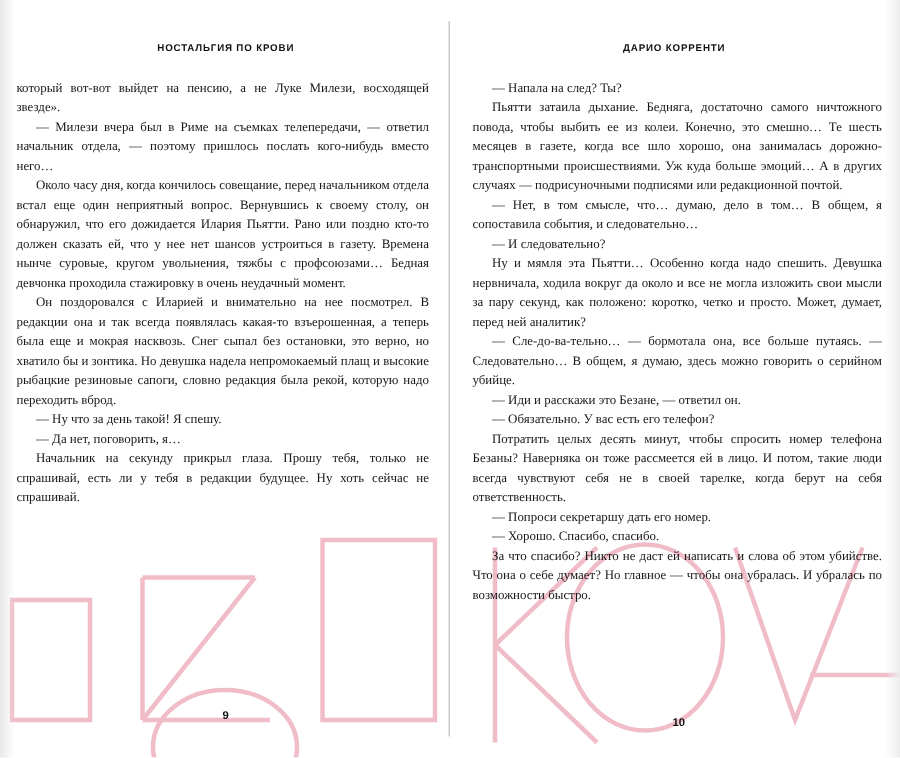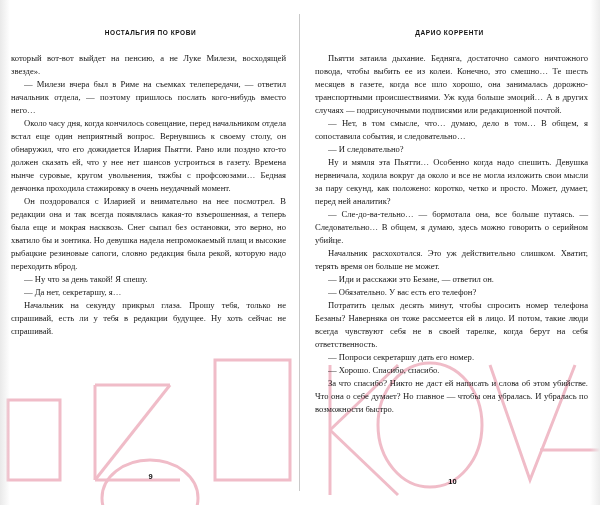--- a/index.html
+++ b/index.html
@@ -154,35 +154,35 @@
   <div class="gutter"></div>
 
   <div class="page page-left">
     <div class="running-head">НОСТАЛЬГИЯ ПО КРОВИ</div>
     <div class="body-col">
       <p class="para noindent">который вот-вот выйдет на пенсию, а не Луке Милези, восходящей звезде».</p>
       <p class="para dialog">— Милези вчера был в Риме на съемках телепередачи, — ответил начальник отдела, — поэтому пришлось послать кого-нибудь вместо него…</p>
       <p class="para">Около часу дня, когда кончилось совещание, перед начальником отдела встал еще один неприятный вопрос. Вернувшись к своему столу, он обнаружил, что его дожидается Илария Пьятти. Рано или поздно кто-то должен сказать ей, что у нее нет шансов устроиться в газету. Времена нынче суровые, кругом увольнения, тяжбы с профсоюзами… Бедная девчонка проходила стажировку в очень неудачный момент.</p>
       <p class="para">Он поздоровался с Иларией и внимательно на нее посмотрел. В редакции она и так всегда появлялась какая-то взъерошенная, а теперь была еще и мокрая насквозь. Снег сыпал без остановки, это верно, но хватило бы и зонтика. Но девушка надела непромокаемый плащ и высокие рыбацкие резиновые сапоги, словно редакция была рекой, которую надо переходить вброд.</p>
       <p class="para dialog">— Ну что за день такой! Я спешу.</p>
-      <p class="para dialog">— Да нет, секретаршу, я…</p>
+      <p class="para dialog">— Да нет, поговорить, я…</p>
       <p class="para">Начальник на секунду прикрыл глаза. Прошу тебя, только не спрашивай, есть ли у тебя в редакции будущее. Ну хоть сейчас не спрашивай.</p>
     </div>
   </div>
   <div class="folio folio-left">9</div>
 
   <div class="page page-right">
     <div class="running-head">ДАРИО КОРРЕНТИ</div>
     <div class="body-col">
+      <p class="para dialog">— Напала на след? Ты?</p>
       <p class="para">Пьятти затаила дыхание. Бедняга, достаточно самого ничтожного повода, чтобы выбить ее из колеи. Конечно, это смешно… Те шесть месяцев в газете, когда все шло хорошо, она занималась дорожно-транспортными происшествиями. Уж куда больше эмоций… А в других случаях — подрисуночными подписями или редакционной почтой.</p>
       <p class="para dialog">— Нет, в том смысле, что… думаю, дело в том… В общем, я сопоставила события, и следовательно…</p>
       <p class="para dialog">— И следовательно?</p>
       <p class="para">Ну и мямля эта Пьятти… Особенно когда надо спешить. Девушка нервничала, ходила вокруг да около и все не могла изложить свои мысли за пару секунд, как положено: коротко, четко и просто. Может, думает, перед ней аналитик?</p>
       <p class="para dialog">— Сле-до-ва-тельно… — бормотала она, все больше путаясь. — Следовательно… В общем, я думаю, здесь можно говорить о серийном убийце.</p>
-      <p class="para">Начальник расхохотался. Это уж действительно слишком. Хватит, терять время он больше не может.</p>
       <p class="para dialog">— Иди и расскажи это Безане, — ответил он.</p>
       <p class="para dialog">— Обязательно. У вас есть его телефон?</p>
       <p class="para">Потратить целых десять минут, чтобы спросить номер телефона Безаны? Наверняка он тоже рассмеется ей в лицо. И потом, такие люди всегда чувствуют себя не в своей тарелке, когда берут на себя ответственность.</p>
       <p class="para dialog">— Попроси секретаршу дать его номер.</p>
       <p class="para dialog">— Хорошо. Спасибо, спасибо.</p>
       <p class="para">За что спасибо? Никто не даст ей написать и слова об этом убийстве. Что она о себе думает? Но главное — чтобы она убралась. И убралась по возможности быстро.</p>
     </div>
   </div>
   <div class="folio folio-right">10</div>
 

